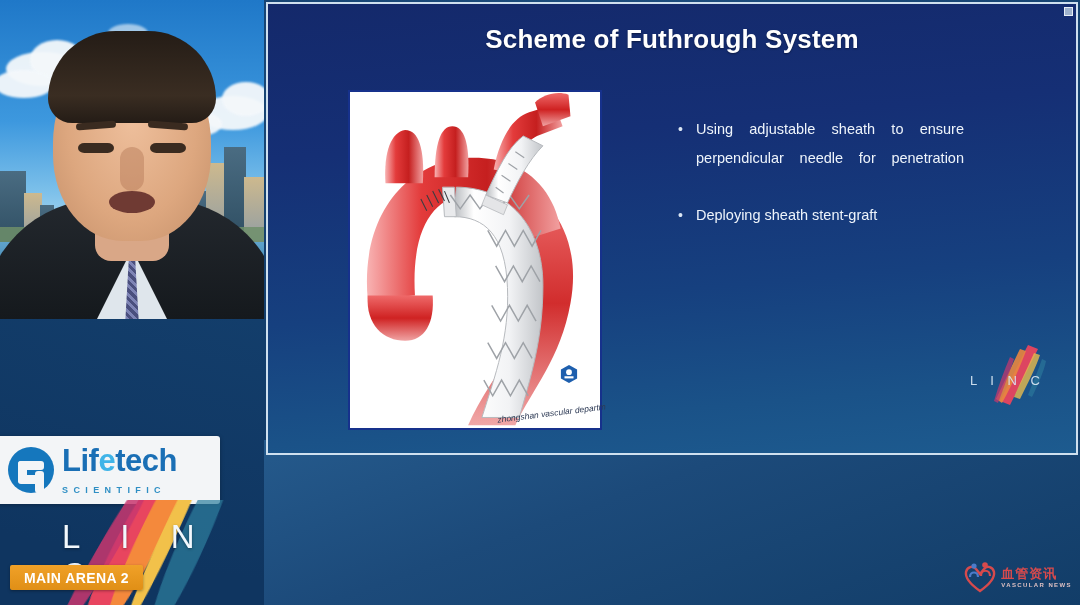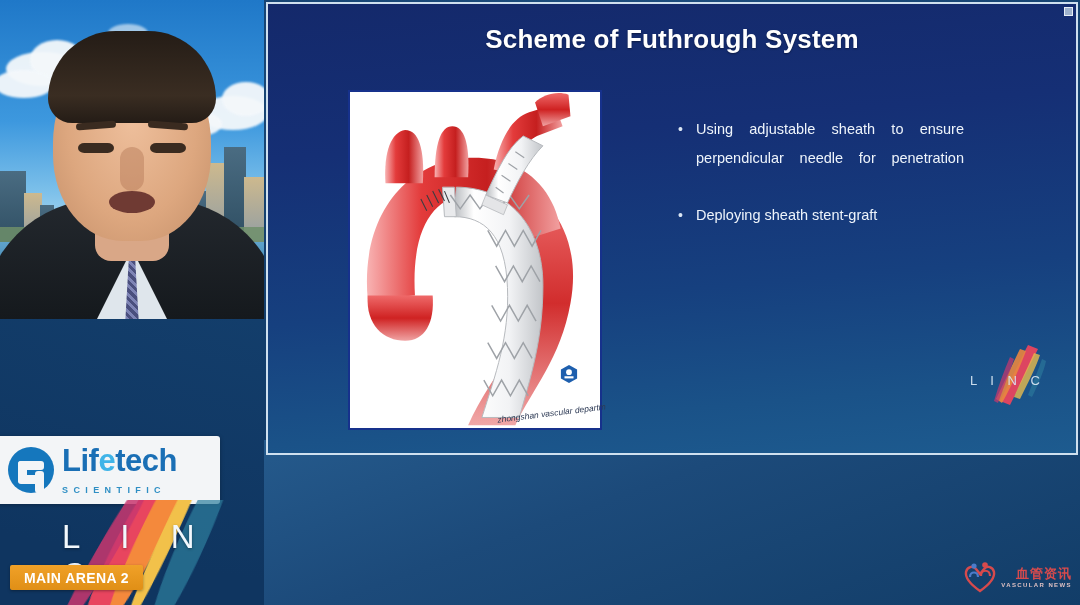--- a/index.html
+++ b/index.html
@@ -201,21 +201,21 @@
     position:absolute; left:4px; top:34px;
     color:#dbe8f4; font-size:13px; letter-spacing:5px; font-weight:300; opacity:.92;
   }
 
   
   #vn-watermark {
     position:absolute; right:8px; bottom:6px; height:44px;
     display:flex; align-items:center; gap:4px; opacity:.95;
   }
   .vn-mark { width:34px; height:34px; position:relative; }
-  .vn-txt { display:flex; flex-direction:column; line-height:1;align-items:flex-end; }
+  .vn-txt { display:flex; flex-direction:column; line-height:1; }
   .vn-cn { font-size:13px; color:#e24b4b; font-weight:700; letter-spacing:1px; }
   .vn-en { font-size:6px; color:#e8c7c7; letter-spacing:1.4px; font-weight:700; margin-top:2px; }
 </style>
 </head>
 <body>
 
 <div id="stage">
   <div class="backdrop-sheen"></div>
 
   <div id="video-panel">

